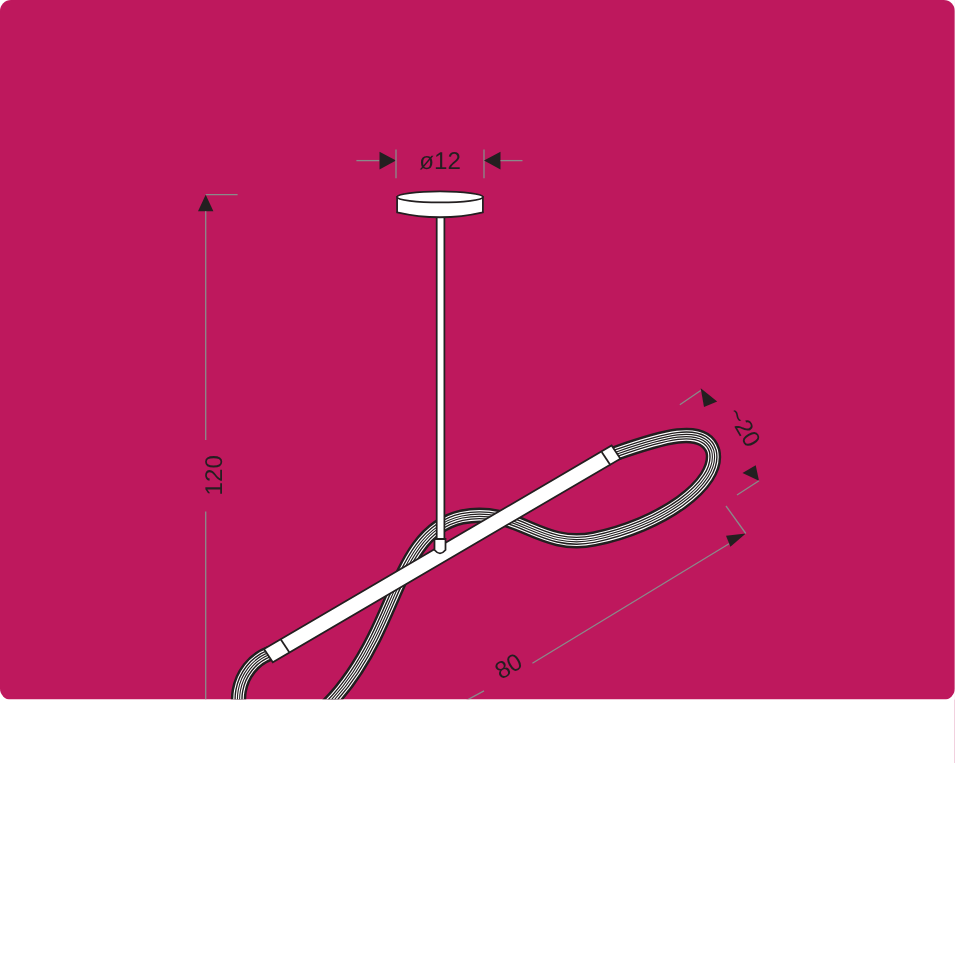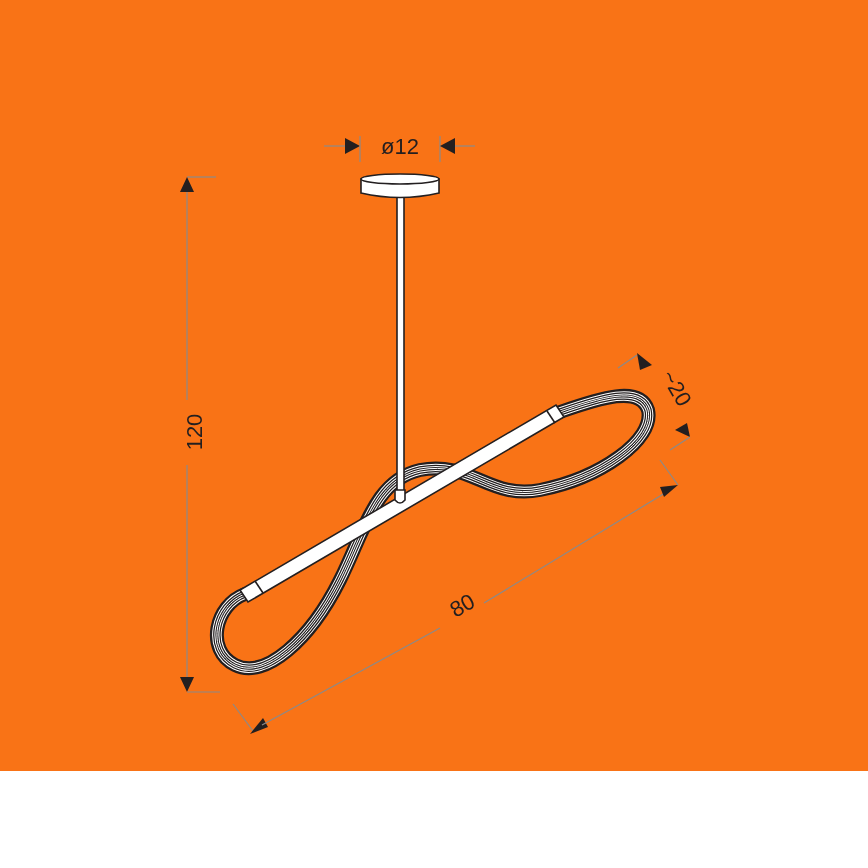--- a/index.html
+++ b/index.html
@@ -1,16 +1,16 @@
 <!DOCTYPE html>
 <html><head>
 <meta charset="utf-8">
 <style>
   html, body { margin: 0; padding: 0; background: #ffffff; }
-  .canvas { position: relative; width: 868px; height: 771px; background: #f97316; overflow: hidden; }
+  .canvas { position: relative; width: 868px; height: 636px; background: #be185d; overflow: hidden; border-radius: 10px; }
   svg { position: absolute; left: 0; top: 0; }
   .dim-text { font-family: "Liberation Sans", sans-serif; font-size: 22px; fill: #231f20; }
   .dimline { stroke: #8a8a8a; stroke-width: 1.2; fill: none; }
   .arrow { fill: #231f20; }
   .outline { stroke: #231f20; stroke-width: 1.6; fill: #ffffff; }
   .cable { fill: none; stroke-linecap: round; stroke-linejoin: round; }
 </style>
 </head>
 <body>
 

